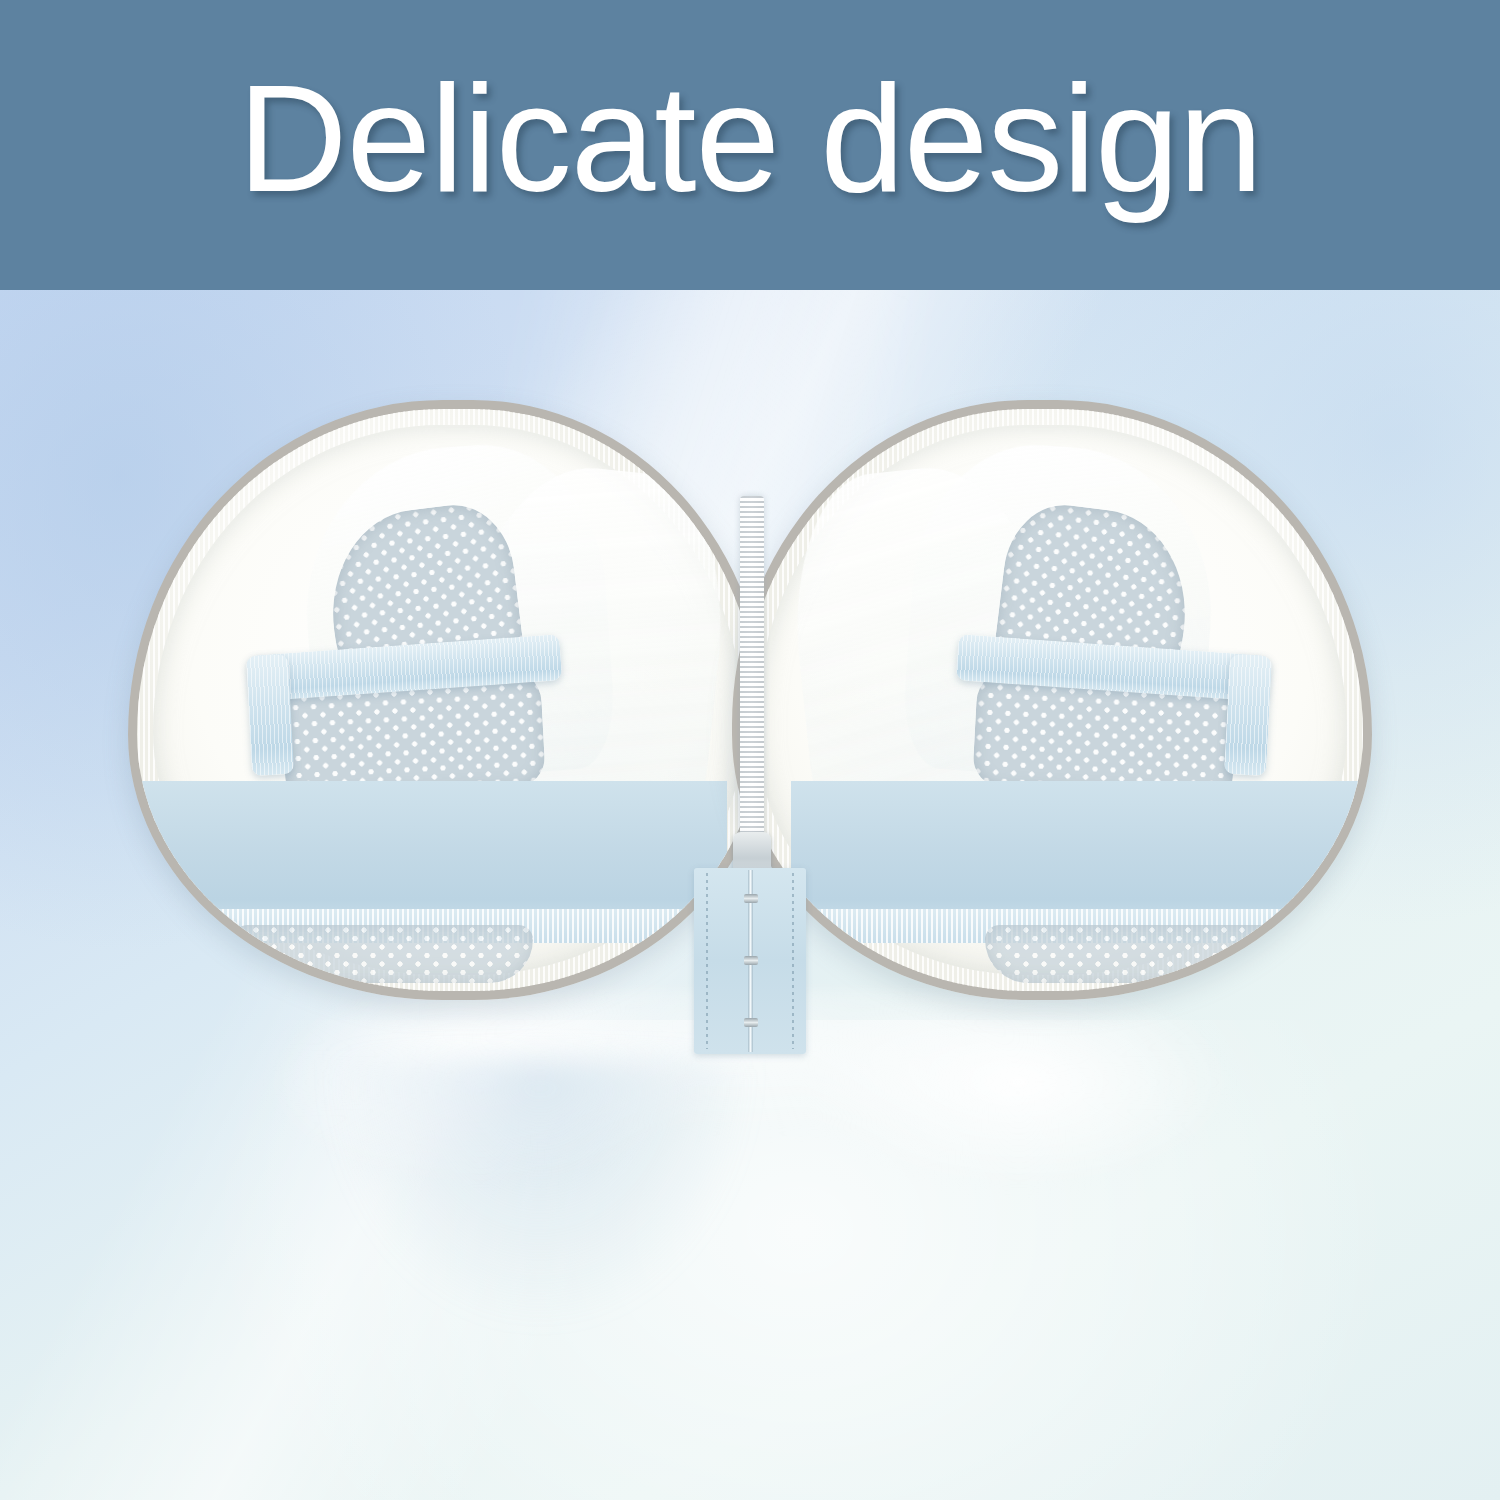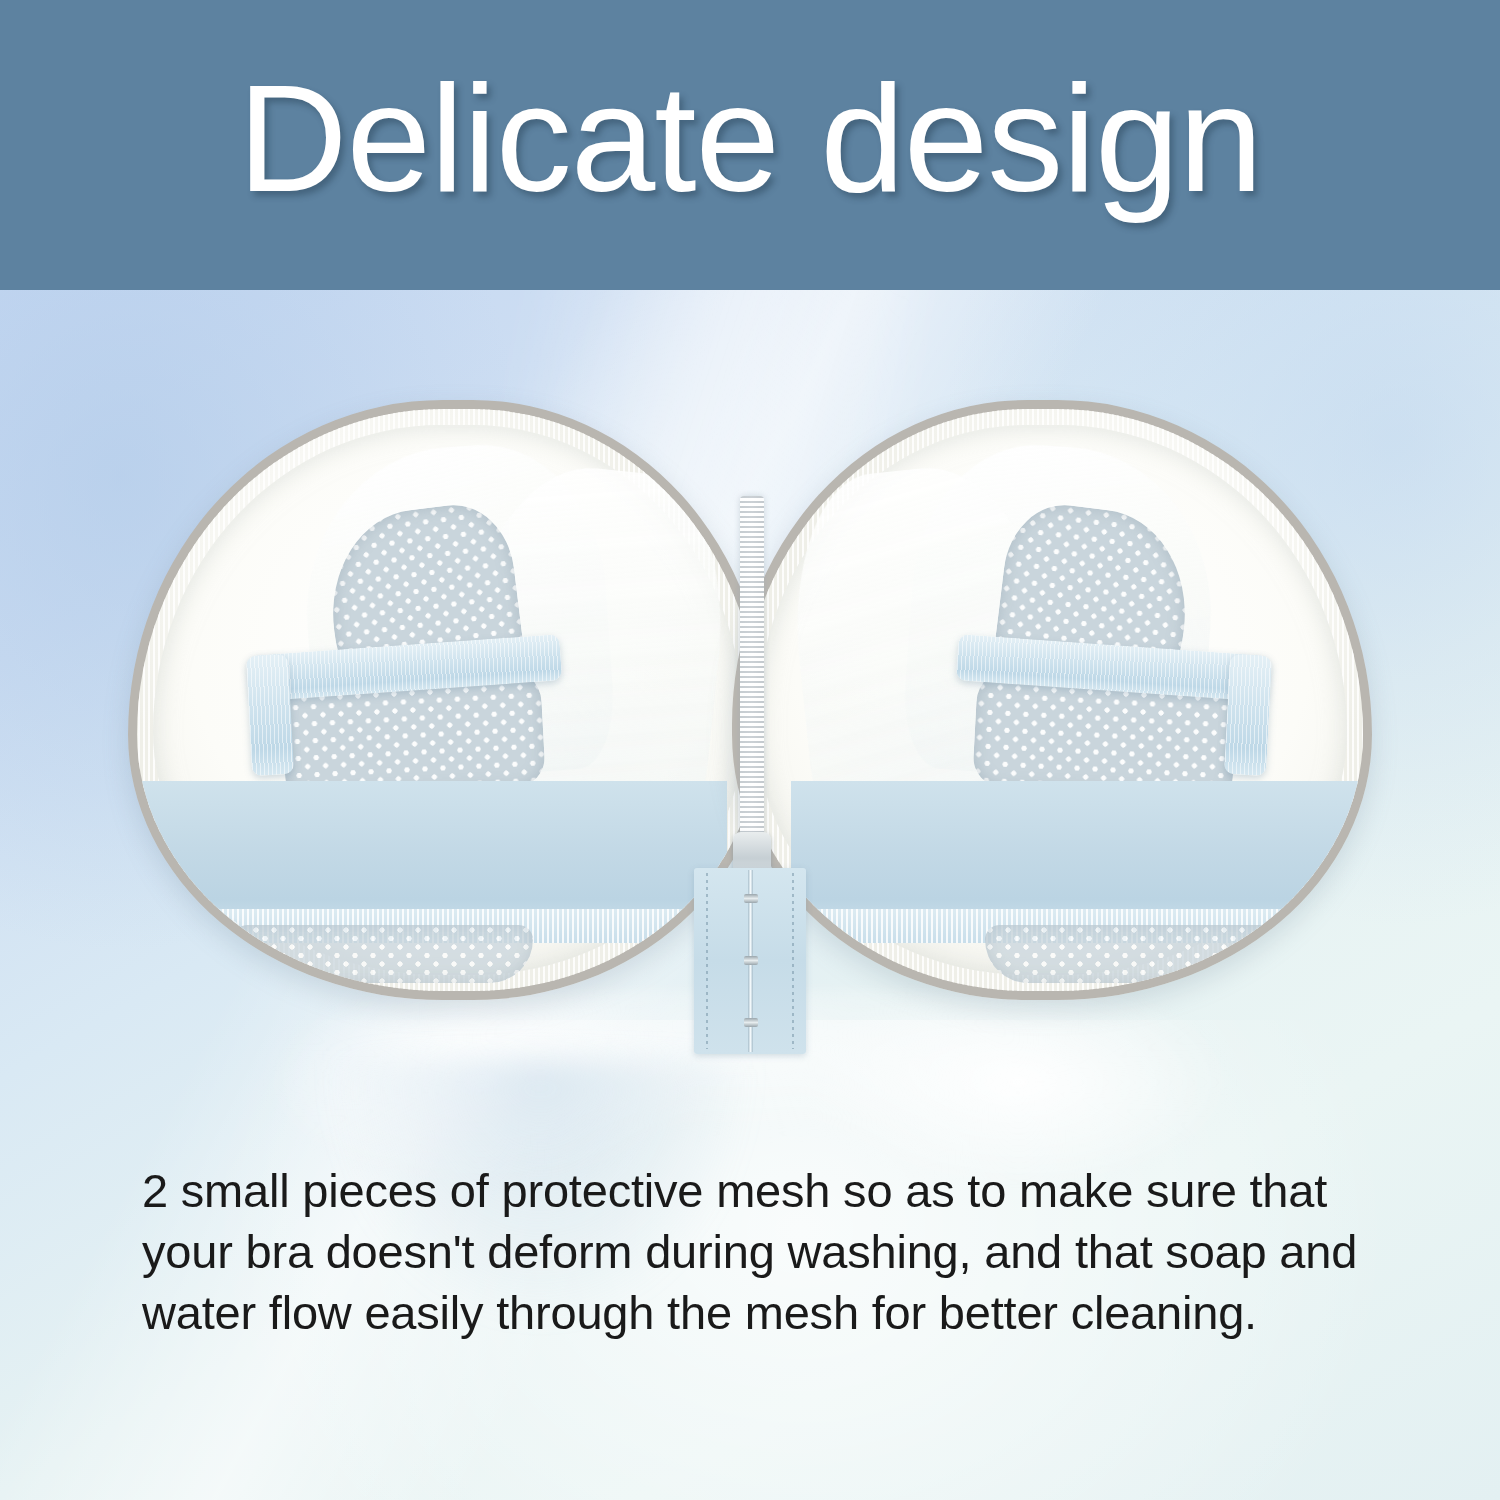--- a/index.html
+++ b/index.html
@@ -308,15 +308,14 @@
         <div class="closure-stitch" style="left:12px;"></div>
         <div class="closure-stitch" style="right:12px;"></div>
         <div id="closure-seam"></div>
         <div class="hook" style="top:26px;"></div>
         <div class="hook" style="top:88px;"></div>
         <div class="hook" style="top:150px;"></div>
       </div>
     </div>
   </div>
 
-  <div id="copy">2 small pieces of protective mesh so as to make sure that your bra doesn't deform during washing, and that soap and water flow easily through the mesh for better cleaning.</div>
 
 </div>
 
 </body></html>

